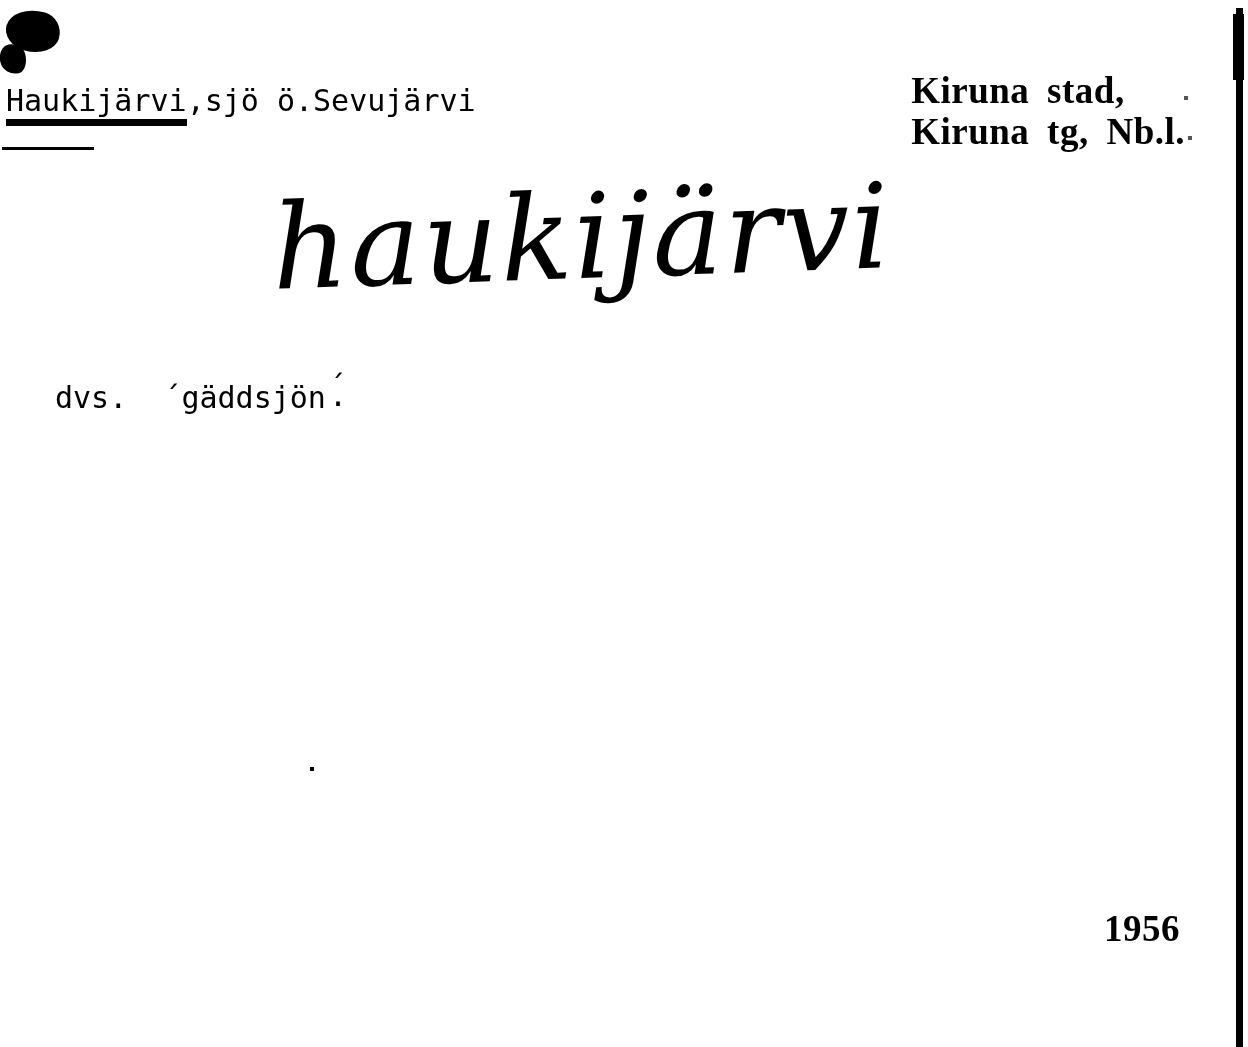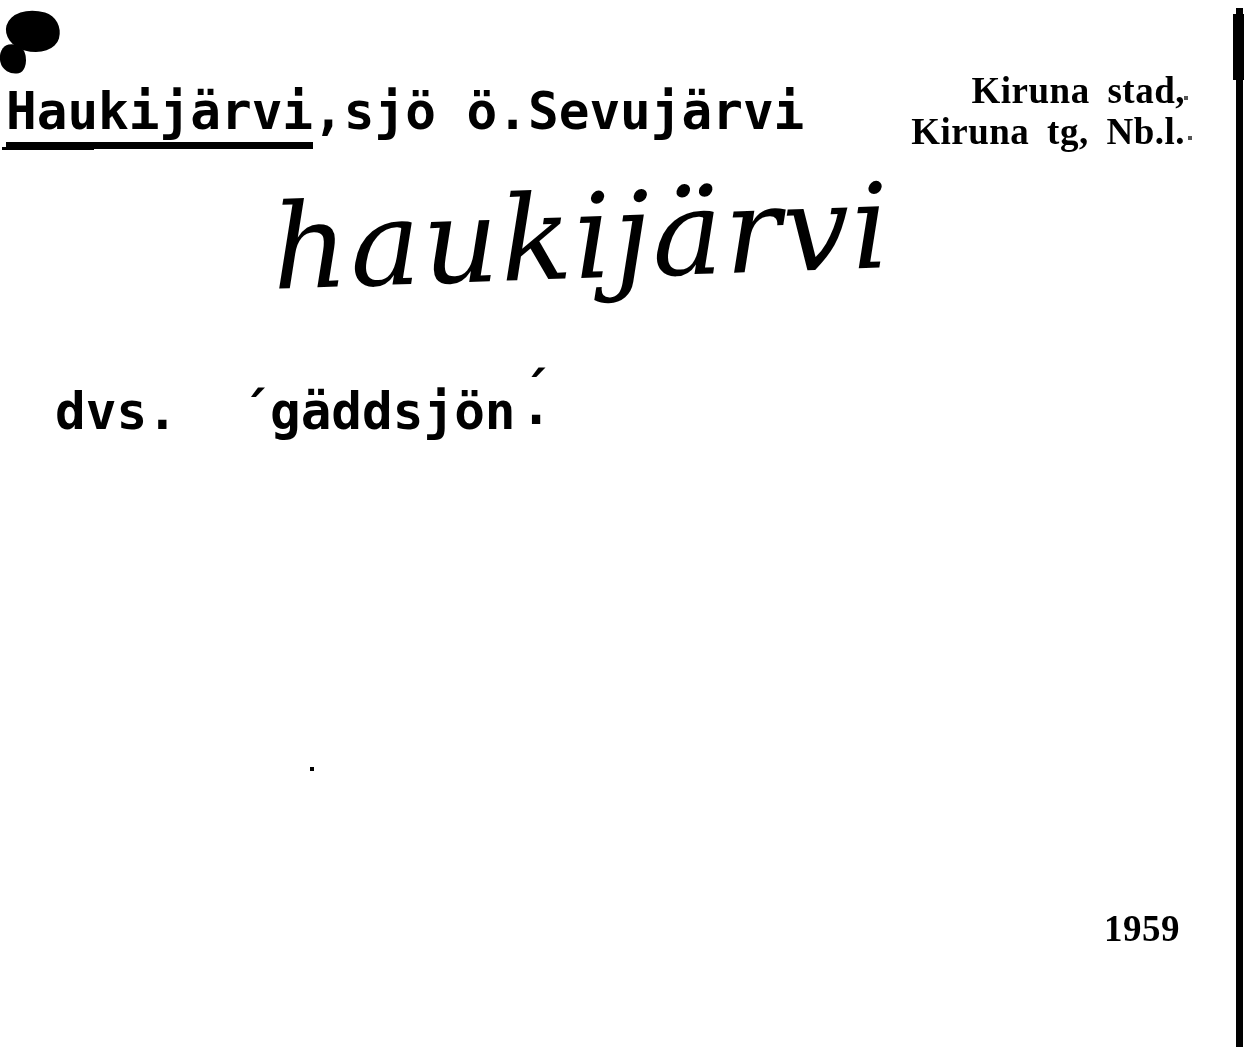--- a/index.html
+++ b/index.html
@@ -14,22 +14,22 @@
     background: #ffffff;
     color: #000000;
     overflow: hidden;
     font-family: "DejaVu Sans Mono", monospace;
   }
 
   
   .type {
     position: absolute;
     font-family: "DejaVu Sans Mono", monospace;
-    font-weight: 700;
-    font-size: 51px;
+    font-weight: 400;
+    font-size: 30px;
     line-height: 1.1;
     white-space: pre;
     color: #000;
   }
   .heading { left: 6px; top: 84px; }
   .heading .u {
     display: inline-block;
     border-bottom: 7px solid #000;
     padding-bottom: 2px;
   }
@@ -59,21 +59,20 @@
 
   .reference { left: 462px; top: 503px; }
 
   
   .printed {
     position: absolute;
     font-family: "Liberation Serif", "DejaVu Serif", serif;
     font-weight: 700;
     font-size: 37px;
     line-height: 41px;
-    text-align: right;
     word-spacing: 8px;
     letter-spacing: 0.5px;
     color: #000;
   }
   .region { top: 70px; right: 63px; }
   .signature { top: 908px; right: 68px; }
 
   
   .handwriting {
     position: absolute;
@@ -139,21 +138,21 @@
     <div>Kiruna stad,</div>
     <div>Kiruna tg, Nb.l.</div>
   </div>
 
   <div class="handwriting">haukijärvi</div>
 
   <div class="type gloss"><span>dvs.  ´gäddsjön</span><span class="stack"><span class="stack-top">´</span><span class="stack-bot">.</span></span></div>
 
 
   <div class="printed signature">
-    <div>1959</div>
+    <div>1956</div>
   </div>
 
   <div class="edge-bar"></div>
   <div class="edge-nub"></div>
 
   <div class="speck s1"></div>
   <div class="speck s2"></div>
   <div class="speck s3"></div>
 
 </div>

